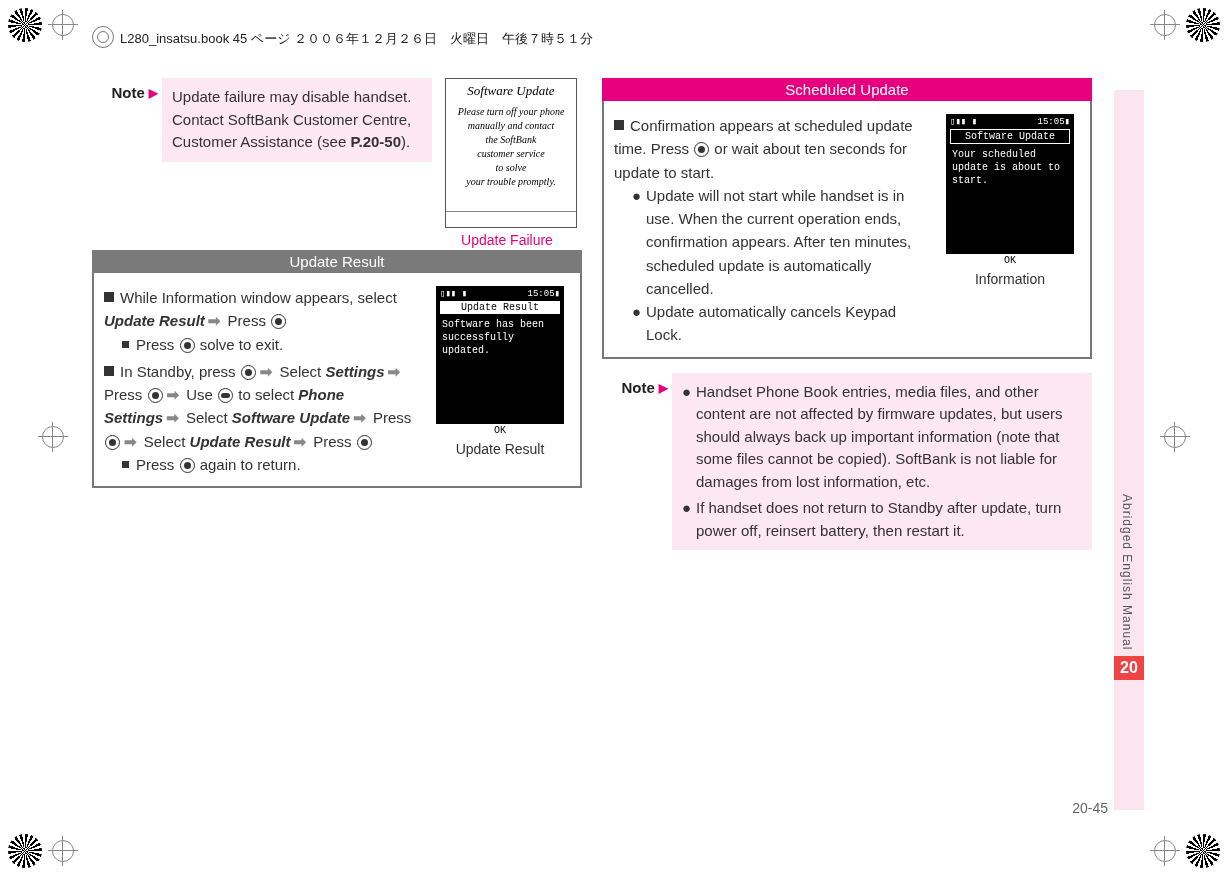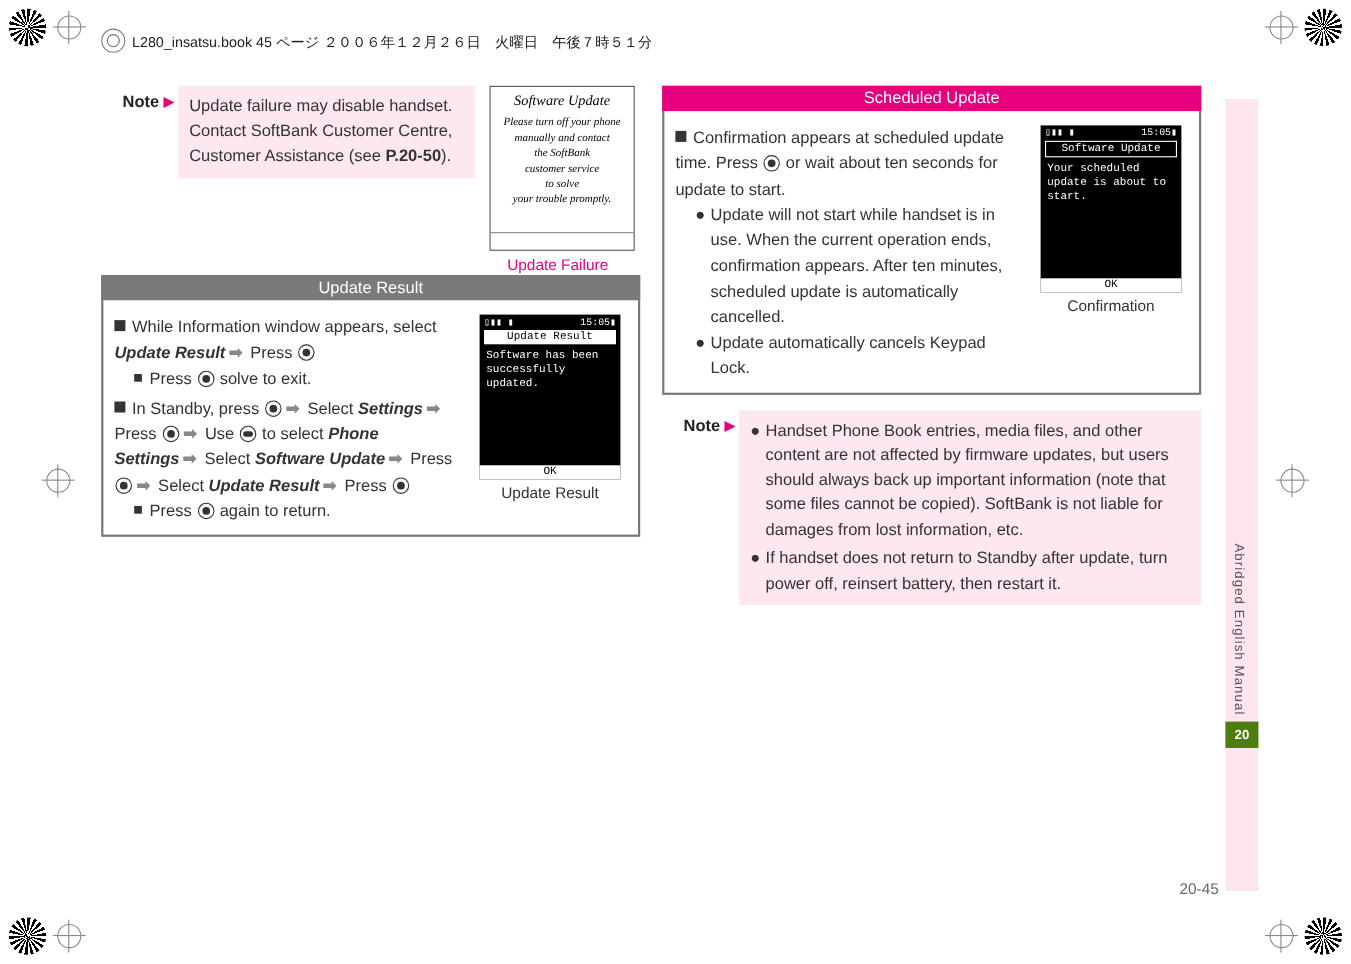--- a/index.html
+++ b/index.html
@@ -59,24 +59,24 @@
     position: absolute;
     right: 0; top: 12px;
     width: 30px;
     height: 720px;
     background: #fde5f0;
   }
   .right-strip .tab {
     position: absolute;
     bottom: 130px;
     left: 0; width: 30px; height: 24px;
-    background: #4d7c0f;
+    background: #ef4444;
     color: #fff;
     font-weight: bold;
-    font-size: 12px;
+    font-size: 16px;
     display: flex; align-items: center; justify-content: center;
   }
   .right-strip .vlabel {
     position: absolute;
     bottom: 160px;
     left: 6px;
     writing-mode: vertical-rl;
     font-size: 12px;
     color: #555;
     letter-spacing: 1px;
@@ -393,21 +393,21 @@
             <div class="pd-status">
                 <span>▯▮▮  ▮</span>
                 <span>15:05▮</span>
               </div>
             <div class="pd-titlebar inv">Software Update</div>
             <div class="pd-body">Your scheduled
 update is about to
 start.</div>
             <div class="pd-ok">OK</div>
           </div>
-          <div class="phone-caption" style="color:#333;">Confirmation</div>
+          <div class="phone-caption" style="color:#333;">Information</div>
         </div>
       </div>
 
       <div class="note-row" style="margin-top:14px;">
         <div class="note-label">
           <span>Note</span><span class="tri">▶</span>
         </div>
         <div class="note-body">
           <div class="bullet">
               <span class="dot">●</span>

